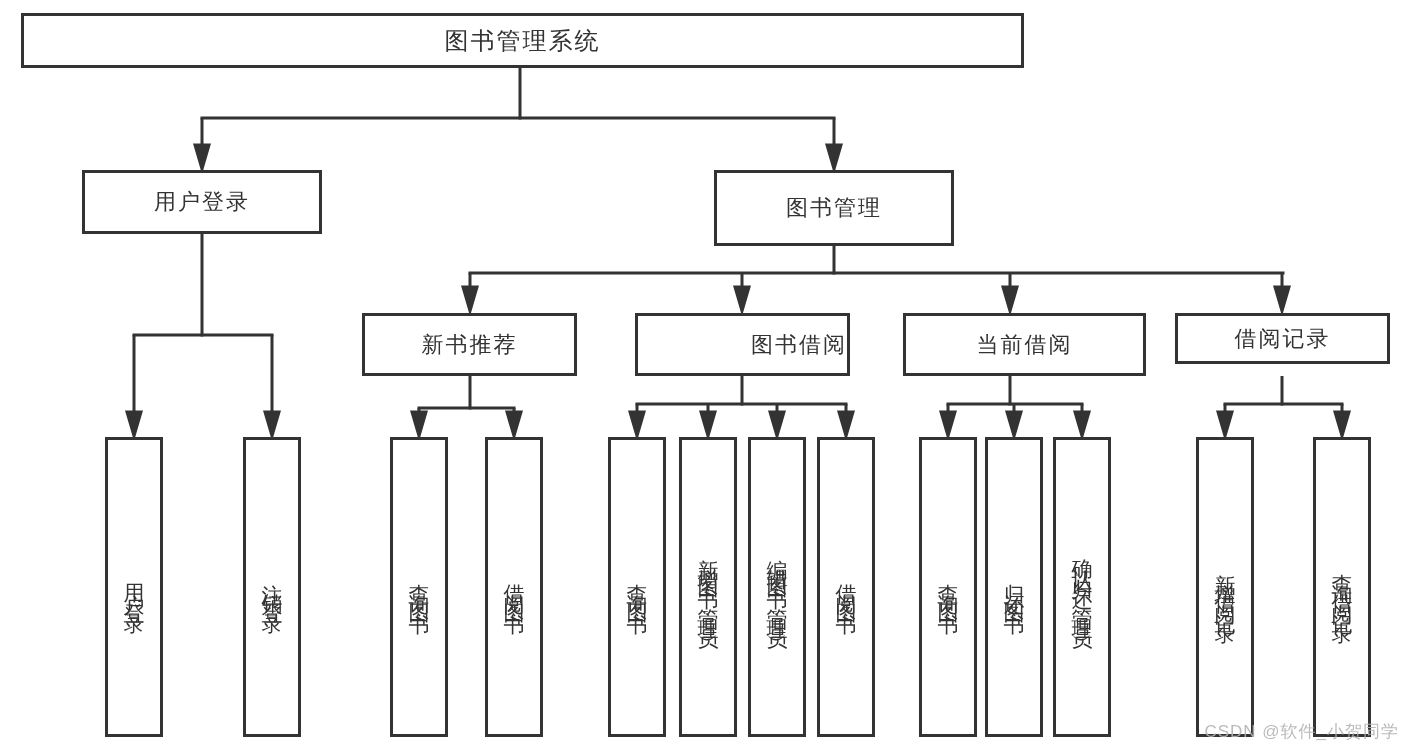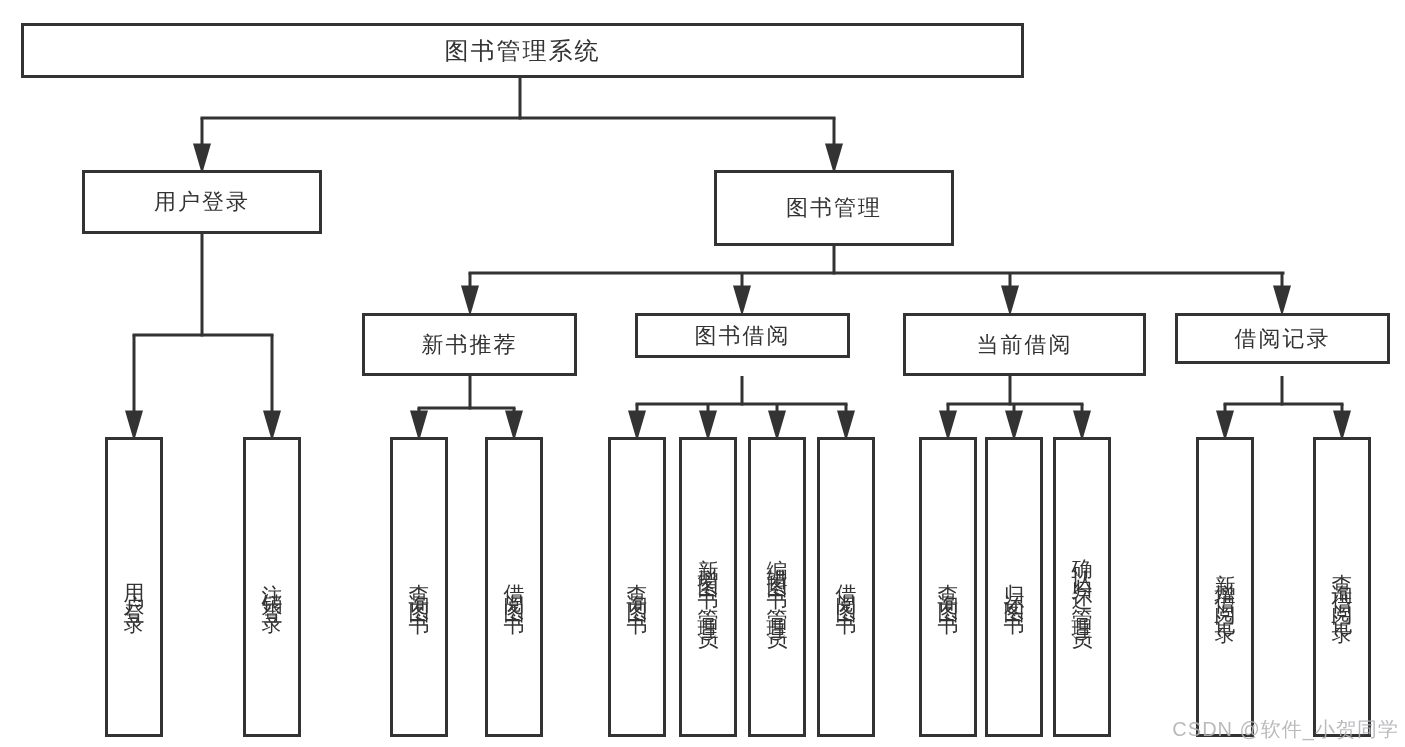--- a/index.html
+++ b/index.html
@@ -26,42 +26,42 @@
     position: absolute;
     background: #ffffff;
     border: 3px solid #333333;
     display: flex;
     align-items: center;
     justify-content: center;
     z-index: 1;
     color: #333333;
   }
   .h-node { font-size: 22px; letter-spacing: 2px; }
-  .root-node { font-size: 24px; letter-spacing: 2px; margin-top: 10px; }
+  .root-node { font-size: 24px; letter-spacing: 2px; }
   .v-node {
     writing-mode: vertical-lr;
     text-orientation: mixed;
     text-align: center;
     font-size: 21px;
     letter-spacing: 10px;
     line-height: 52px;
     display: block;
   }
   .v-node .v-label {
     display: inline-block;
   }
   
   .v-node { display: flex; align-items: center; justify-content: center; }
 
   
   .n-root   { left: 21px;   top: 13px;  width: 1003px; height: 55px; }
   .n-login  { left: 82px;   top: 170px; width: 240px;  height: 64px; }
   .n-mgmt   { left: 714px;  top: 170px; width: 240px;  height: 76px; }
   .n-m0 { left: 362px;  top: 313px; width: 215px; height: 63px; }
-  .n-m1 { left: 635px;  top: 313px; width: 215px; height: 45px; }
+  .n-m1 { left: 635px;  top: 313px; width: 215px; height: 63px; justify-content: flex-end; }
   .n-m2 { left: 903px;  top: 313px; width: 243px; height: 63px; }
   .n-m3 { left: 1175px; top: 313px; width: 215px; height: 51px; }
   .leaf { top: 437px; width: 58px; height: 300px; }
   .l-a0 { left: 105px; }
   .l-a1 { left: 243px; }
   .l-b0 { left: 390px; }
   .l-b1 { left: 485px; }
   .l-c0 { left: 608px; }
   .l-c1 { left: 679px; }
   .l-c2 { left: 748px; }
@@ -69,21 +69,21 @@
   .l-d0 { left: 919px; }
   .l-d1 { left: 985px; }
   .l-d2 { left: 1053px; }
   .l-e0 { left: 1196px; }
   .l-e1 { left: 1313px; }
 
   .watermark {
     position: absolute;
     right: 6px;
     bottom: 4px;
-    font-size: 20px;
+    font-size: 17px;
     color: #b3b3b6;
     letter-spacing: 1px;
     z-index: 2;
     opacity: 0.9;
   }
 </style>
 </head>
 <body>
 
 <div class="canvas">

